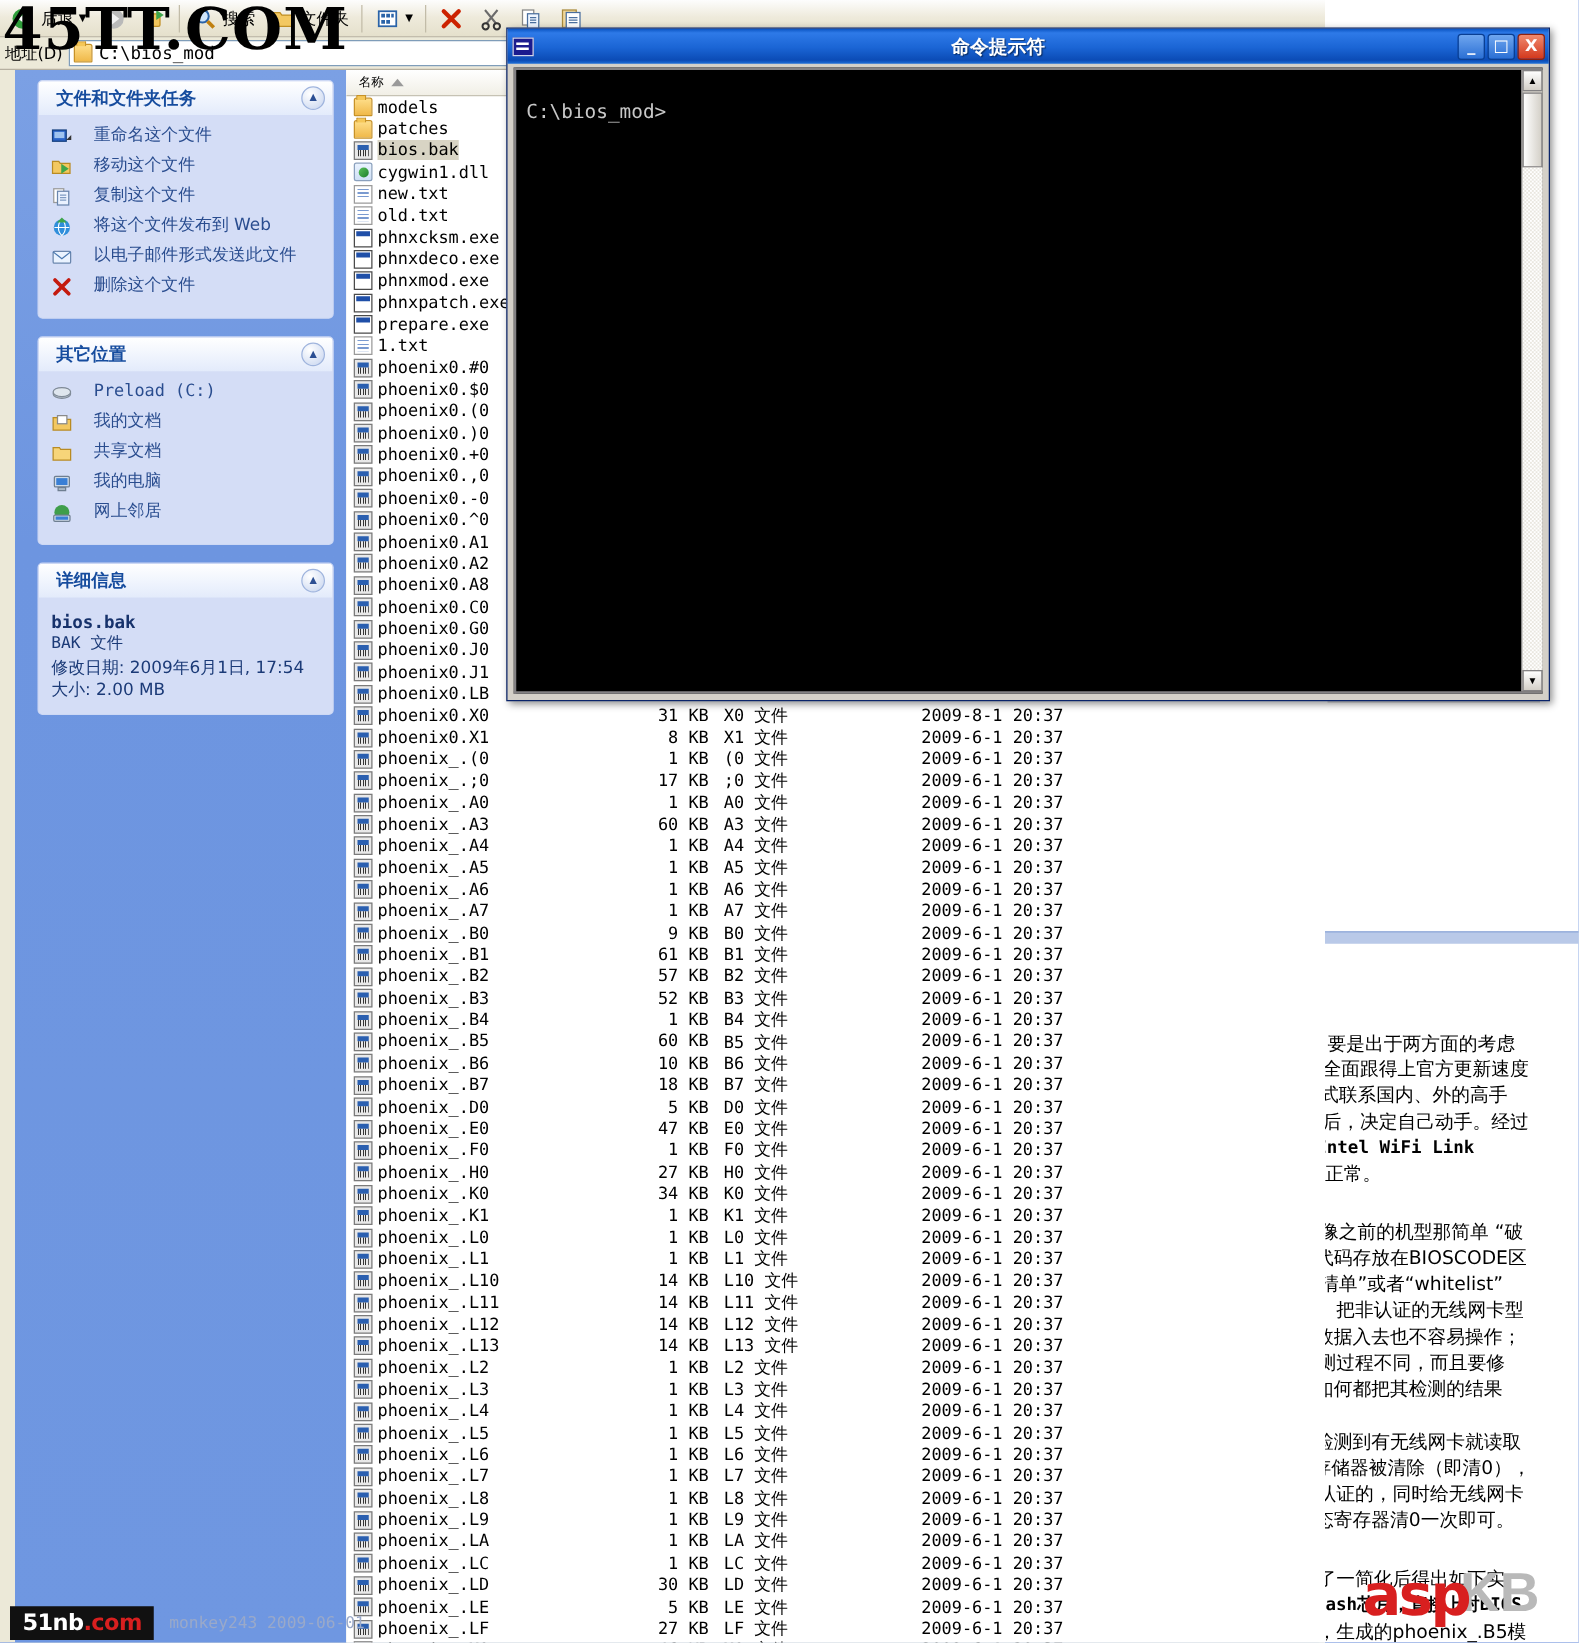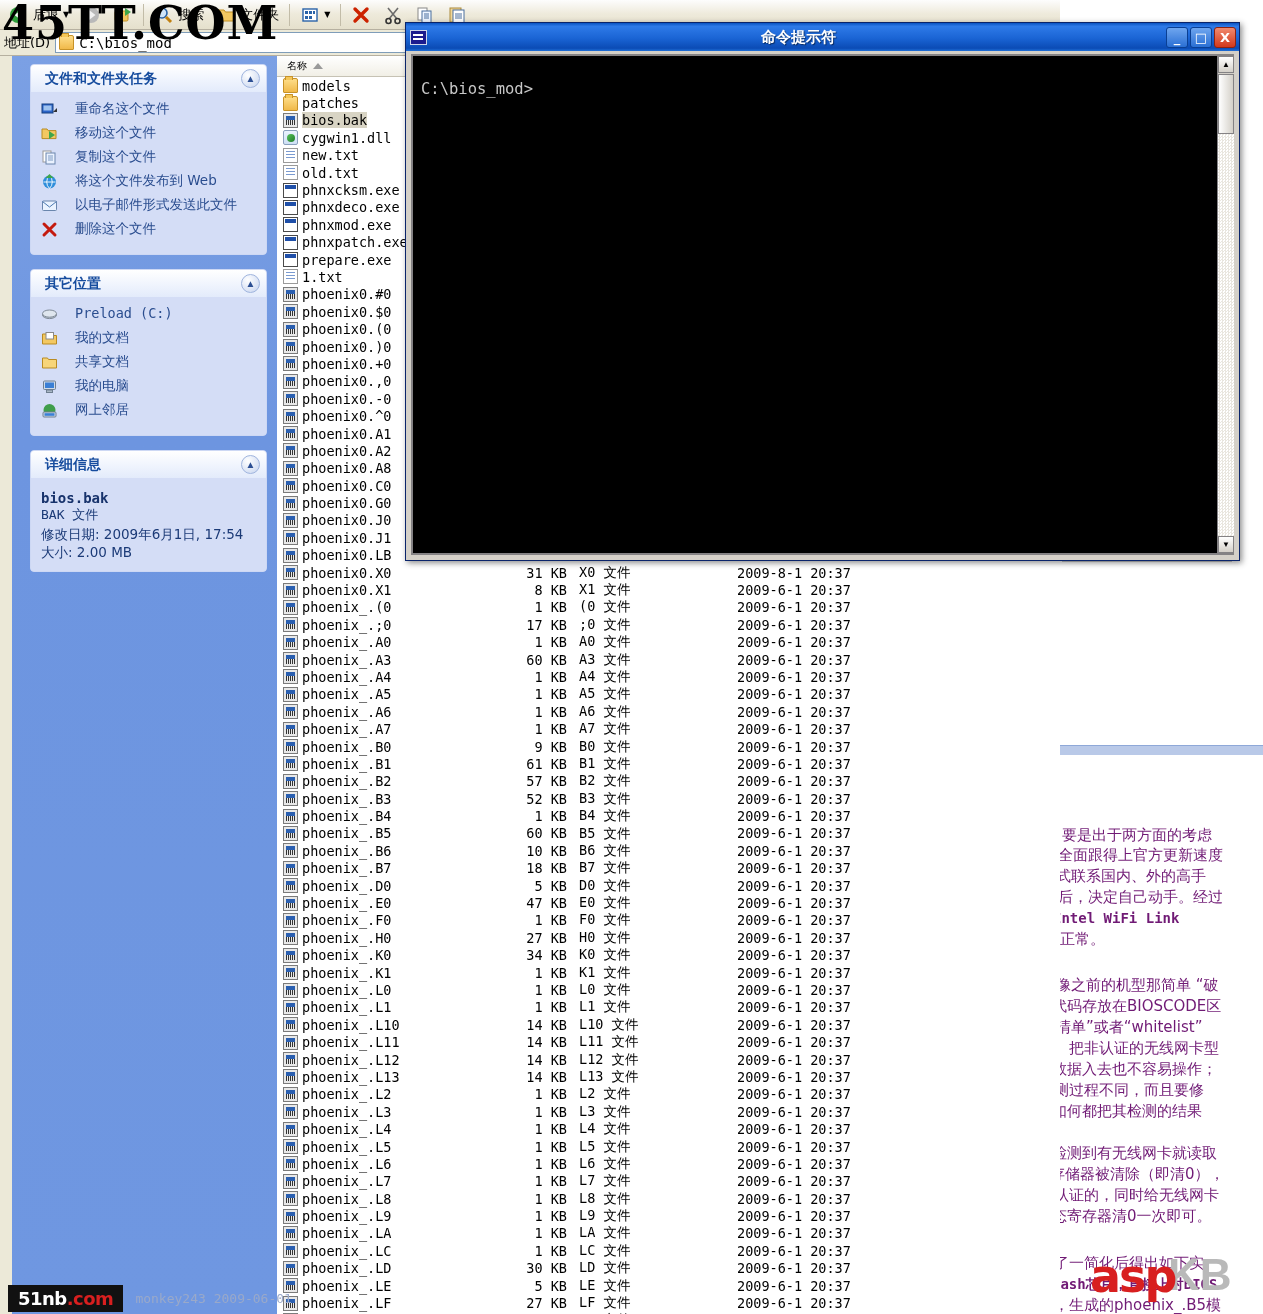--- a/index.html
+++ b/index.html
@@ -18,21 +18,21 @@
   .doc-win{position:absolute;left:1055px;top:0px;width:208px;height:1314px;
     background:#ffffff;border-left:1px solid #8aa8e6;}
 
   .hexblock{position:absolute;left:1062px;top:565px;width:201px;}
   .hexline{font-family:"DejaVu Sans", sans-serif;font-weight:bold;font-size:14.5px;color:#000;
     line-height:20px;white-space:pre;letter-spacing:0.2px;}
   .hexsep{position:absolute;left:1057px;top:745px;width:206px;height:10px;
     background:#b9c9e8;border-top:1px solid #8ea8d8;}
   .hex-top-rule{position:absolute;left:1062px;top:560px;width:170px;height:2px;background:#c9c9c9;}
 
-  .cn-para{position:absolute;color:#701a75;font-family:"DejaVu Sans","Liberation Sans",sans-serif;
+  .cn-para{position:absolute;color:#000000;font-family:"DejaVu Sans","Liberation Sans",sans-serif;
     font-size:15px;line-height:20.5px;white-space:nowrap;overflow:hidden;font-weight:500;}
   .cn-bold{font-weight:bold;font-family:"DejaVu Sans Mono", monospace;}
 
   
   .asp-wm{position:absolute;left:1090px;top:1253px;z-index:60;font-family:"DejaVu Sans", sans-serif;
     font-weight:bold;font-size:46px;color:#d81f1f;letter-spacing:-2px;line-height:46px;}
   .kb-ghost{position:absolute;left:1168px;top:1250px;z-index:59;font-family:Liberation Sans, sans-serif;
     font-weight:bold;font-size:44px;color:#b9b9b9;}
 
   

